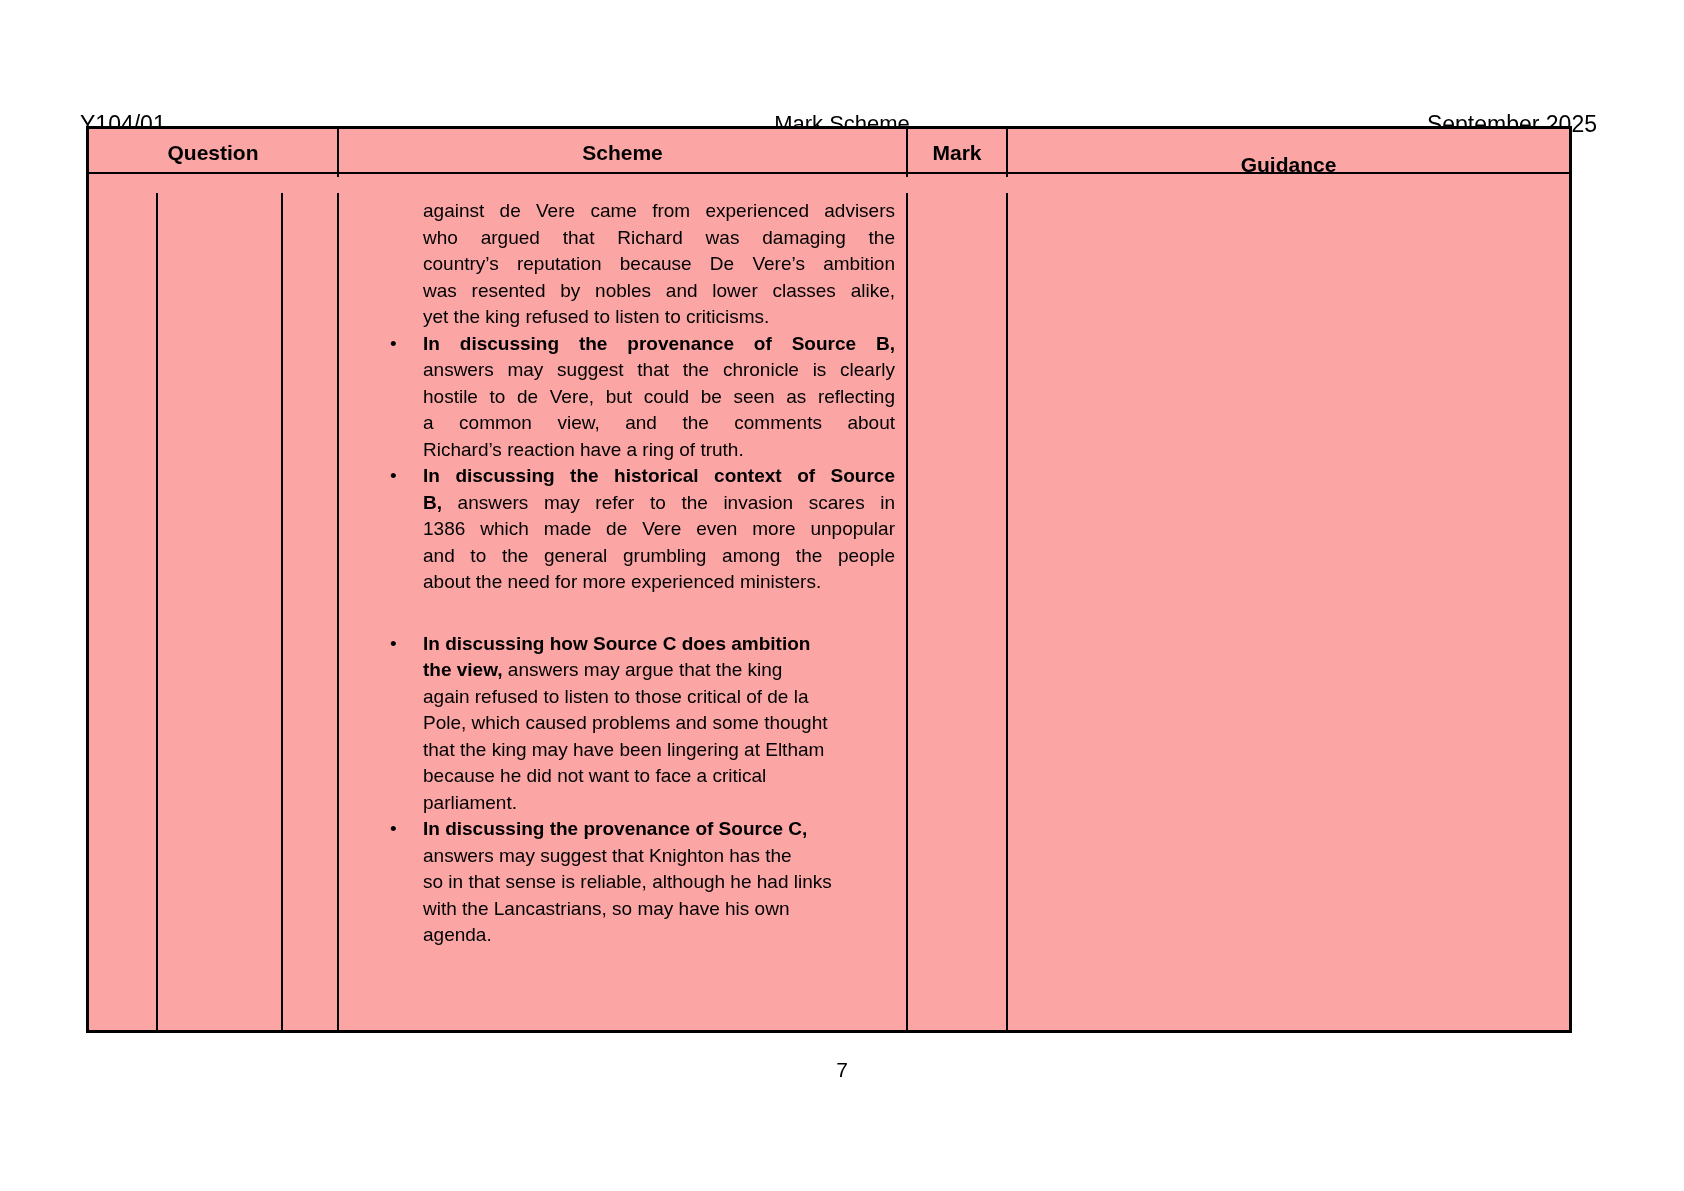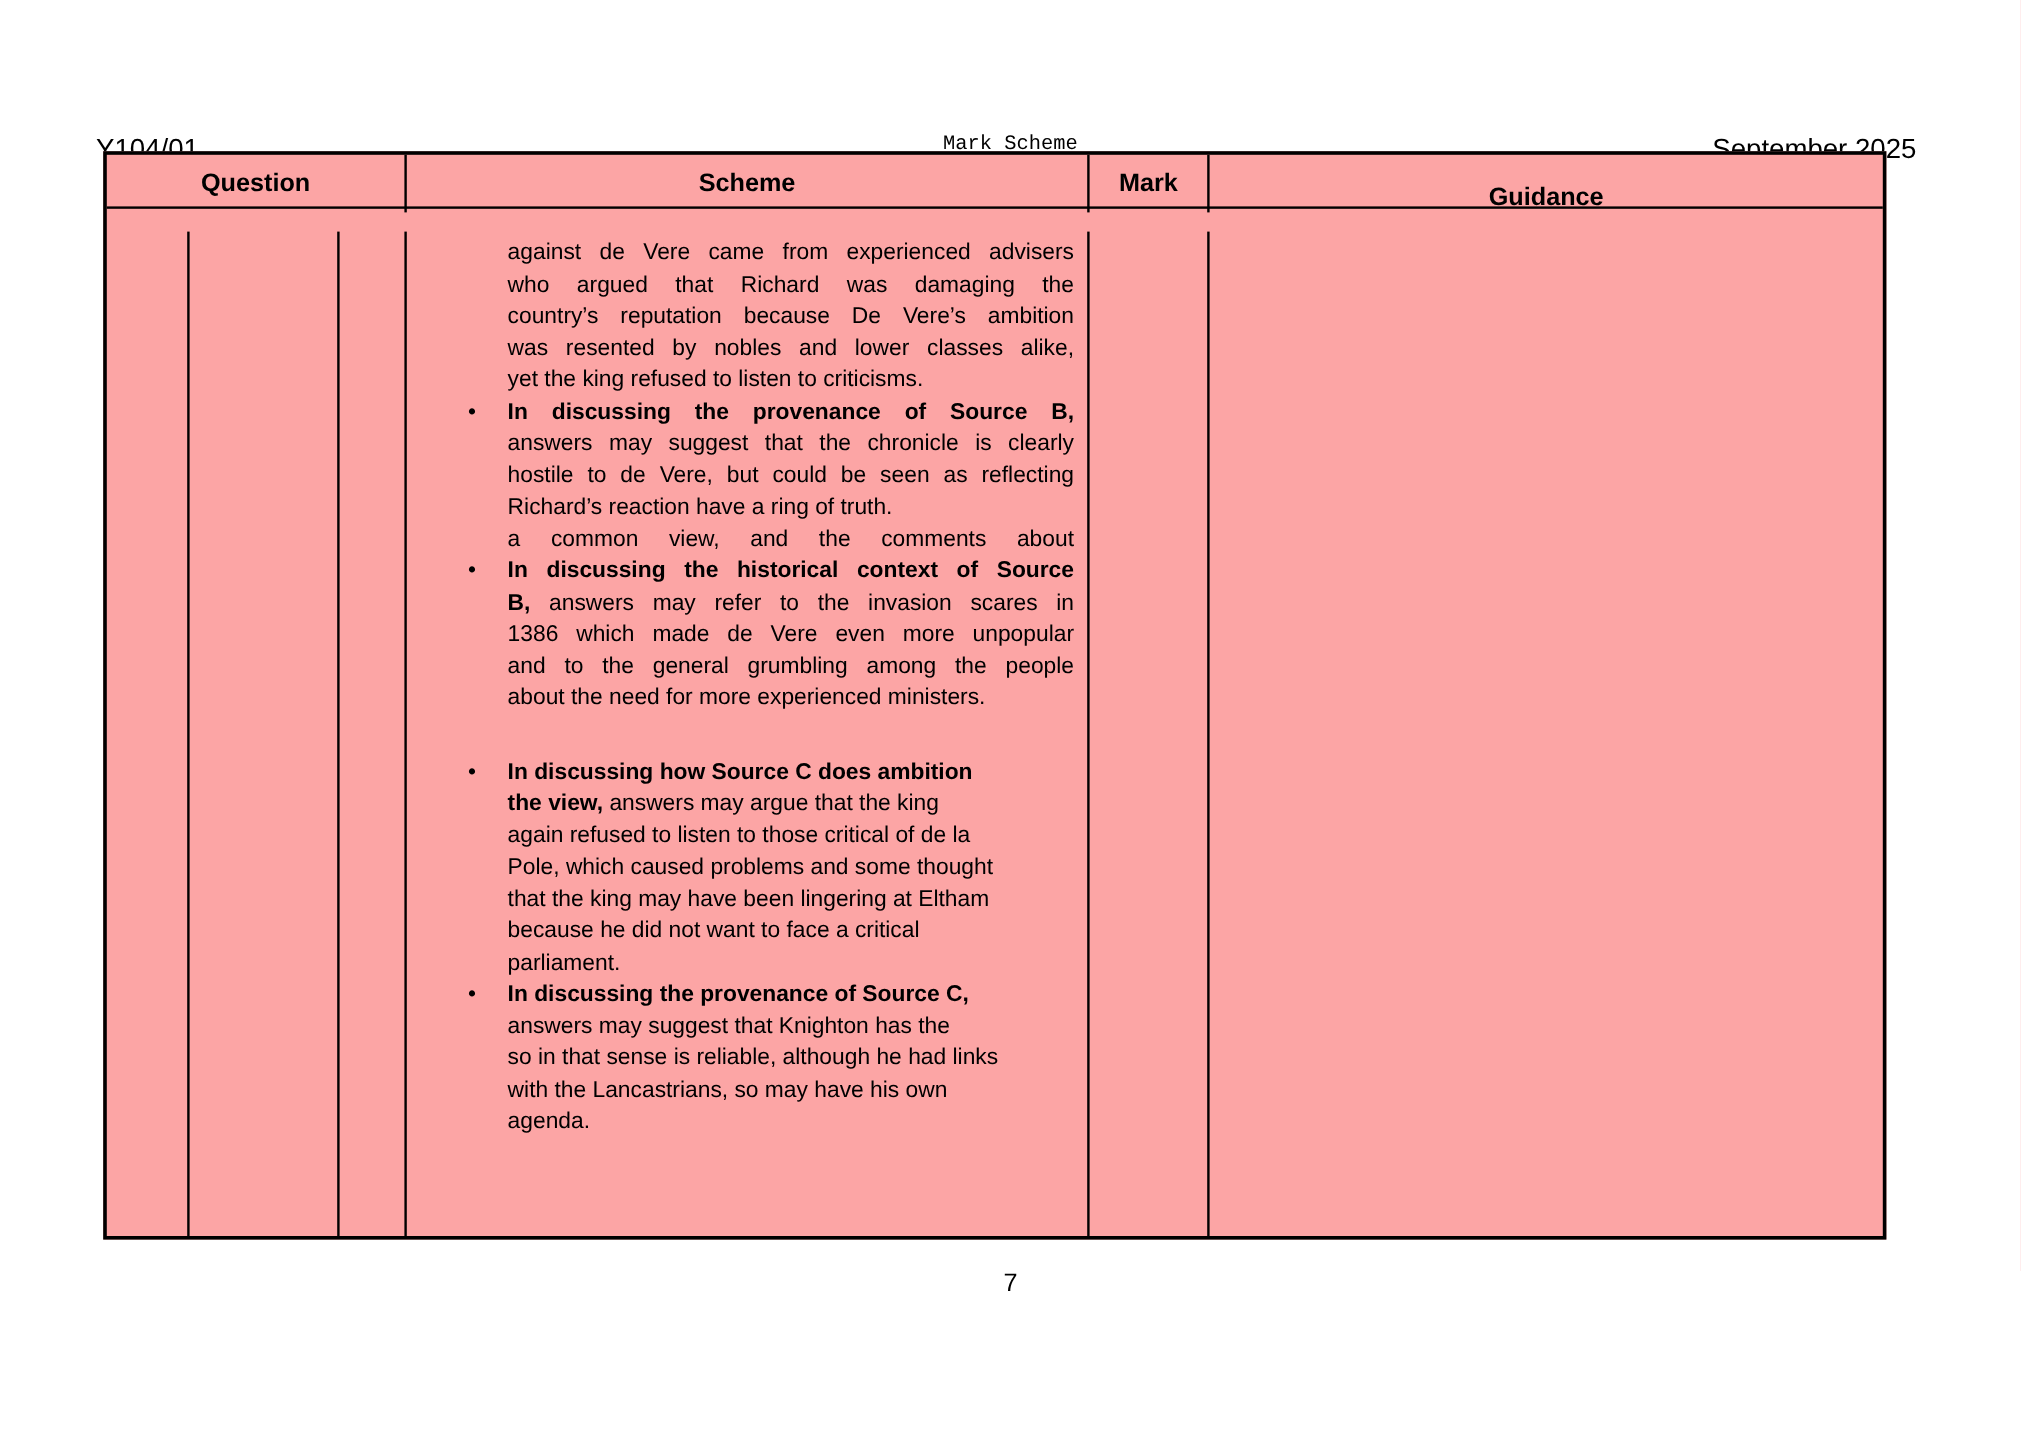--- a/index.html
+++ b/index.html
@@ -8,21 +8,21 @@
     background: #ffffff;
     color: #000000;
     font-family: "Liberation Sans", sans-serif;
     position: relative;
     overflow: hidden;
   }
   .doc-header {
     position: absolute; top: 66px; left: 0; width: 100%; height: 30px; margin-top: 45px;
   }
   .doc-header .hl { position: absolute; left: 80px; top: 0; font-size: 23px; }
-  .doc-header .hc { position: absolute; left: 0; top: 0; width: 100%; text-align: center; font-size: 17px; font-family: Liberation Mono, monospace; }
+  .doc-header .hc { position: absolute; left: 0; top: 0; width: 100%; text-align: center; font-size: 22px; }
   .doc-header .hr { position: absolute; right: 87px; top: 0; font-size: 23px; }
 
   .mark-table {
     position: absolute; left: 86px; top: 126px;
     width: 1486px; height: 907px;
     border: 3px solid #000;
     box-sizing: border-box;
     display: flex; flex-direction: column;
     background: #fca5a5;
   }
@@ -97,22 +97,22 @@
             <div class="line j">who argued that Richard was damaging the</div>
             <div class="line j">country’s reputation because De Vere’s ambition</div>
             <div class="line j">was resented by nobles and lower classes alike,</div>
             <div class="line">yet the king refused to listen to criticisms.</div>
           </div>
           <div class="para">
             <span class="bullet">•</span>
             <div class="line j"><b>In discussing the provenance of Source B,</b></div>
             <div class="line j">answers may suggest that the chronicle is clearly</div>
             <div class="line j">hostile to de Vere, but could be seen as reflecting</div>
+            <div class="line j">a common view, and the comments about</div>
             <div class="line">Richard’s reaction have a ring of truth.</div>
-            <div class="line j">a common view, and the comments about</div>
           </div>
           <div class="para">
             <span class="bullet">•</span>
             <div class="line j"><b>In discussing the historical context of Source</b></div>
             <div class="line j"><b>B,</b> answers may refer to the invasion scares in</div>
             <div class="line j">1386 which made de Vere even more unpopular</div>
             <div class="line j">and to the general grumbling among the people</div>
             <div class="line">about the need for more experienced ministers.</div>
           </div>
           <div class="spacer"></div>

